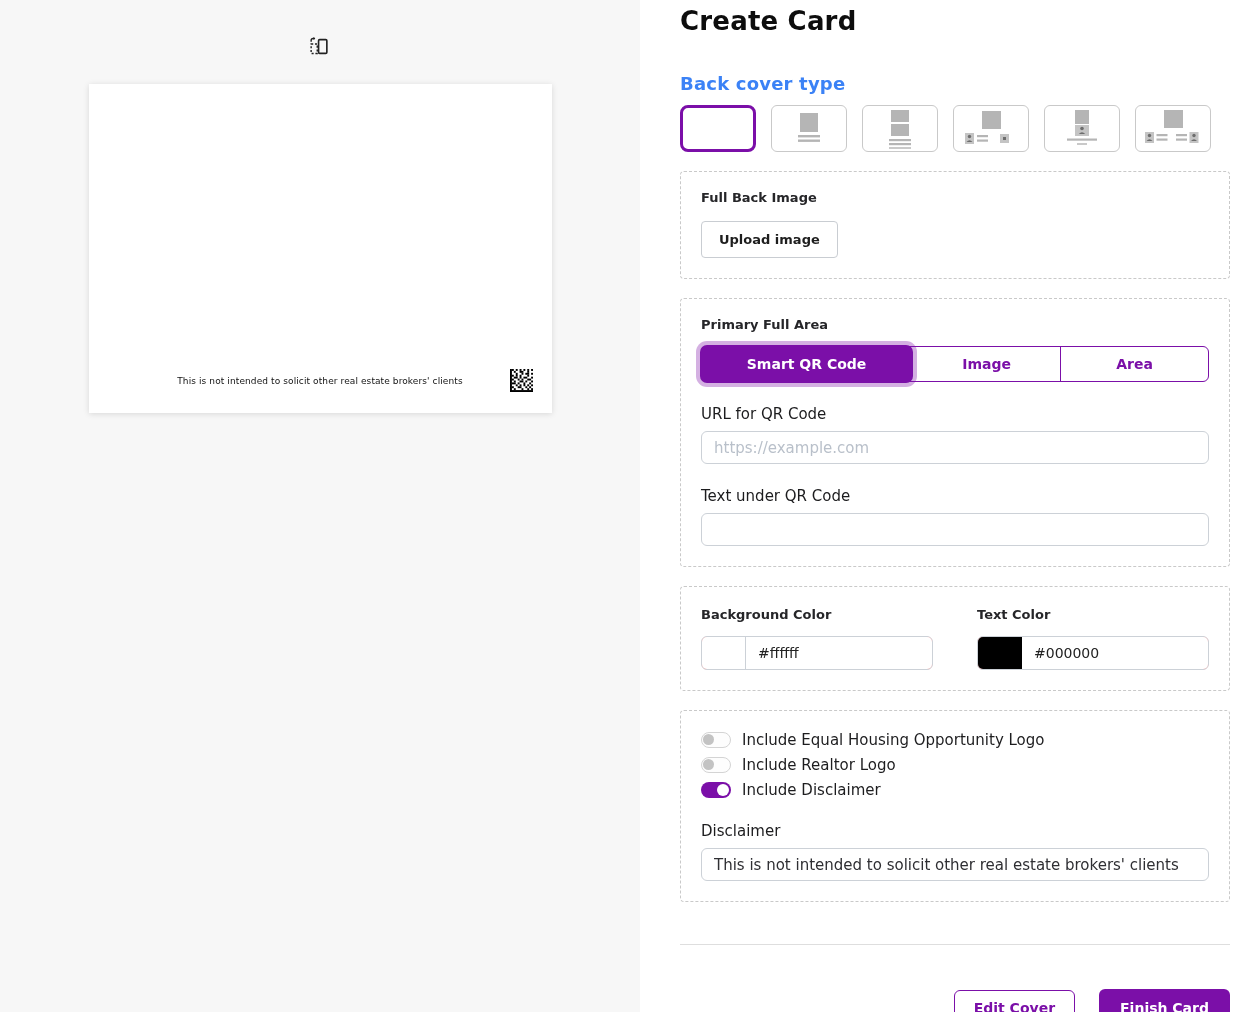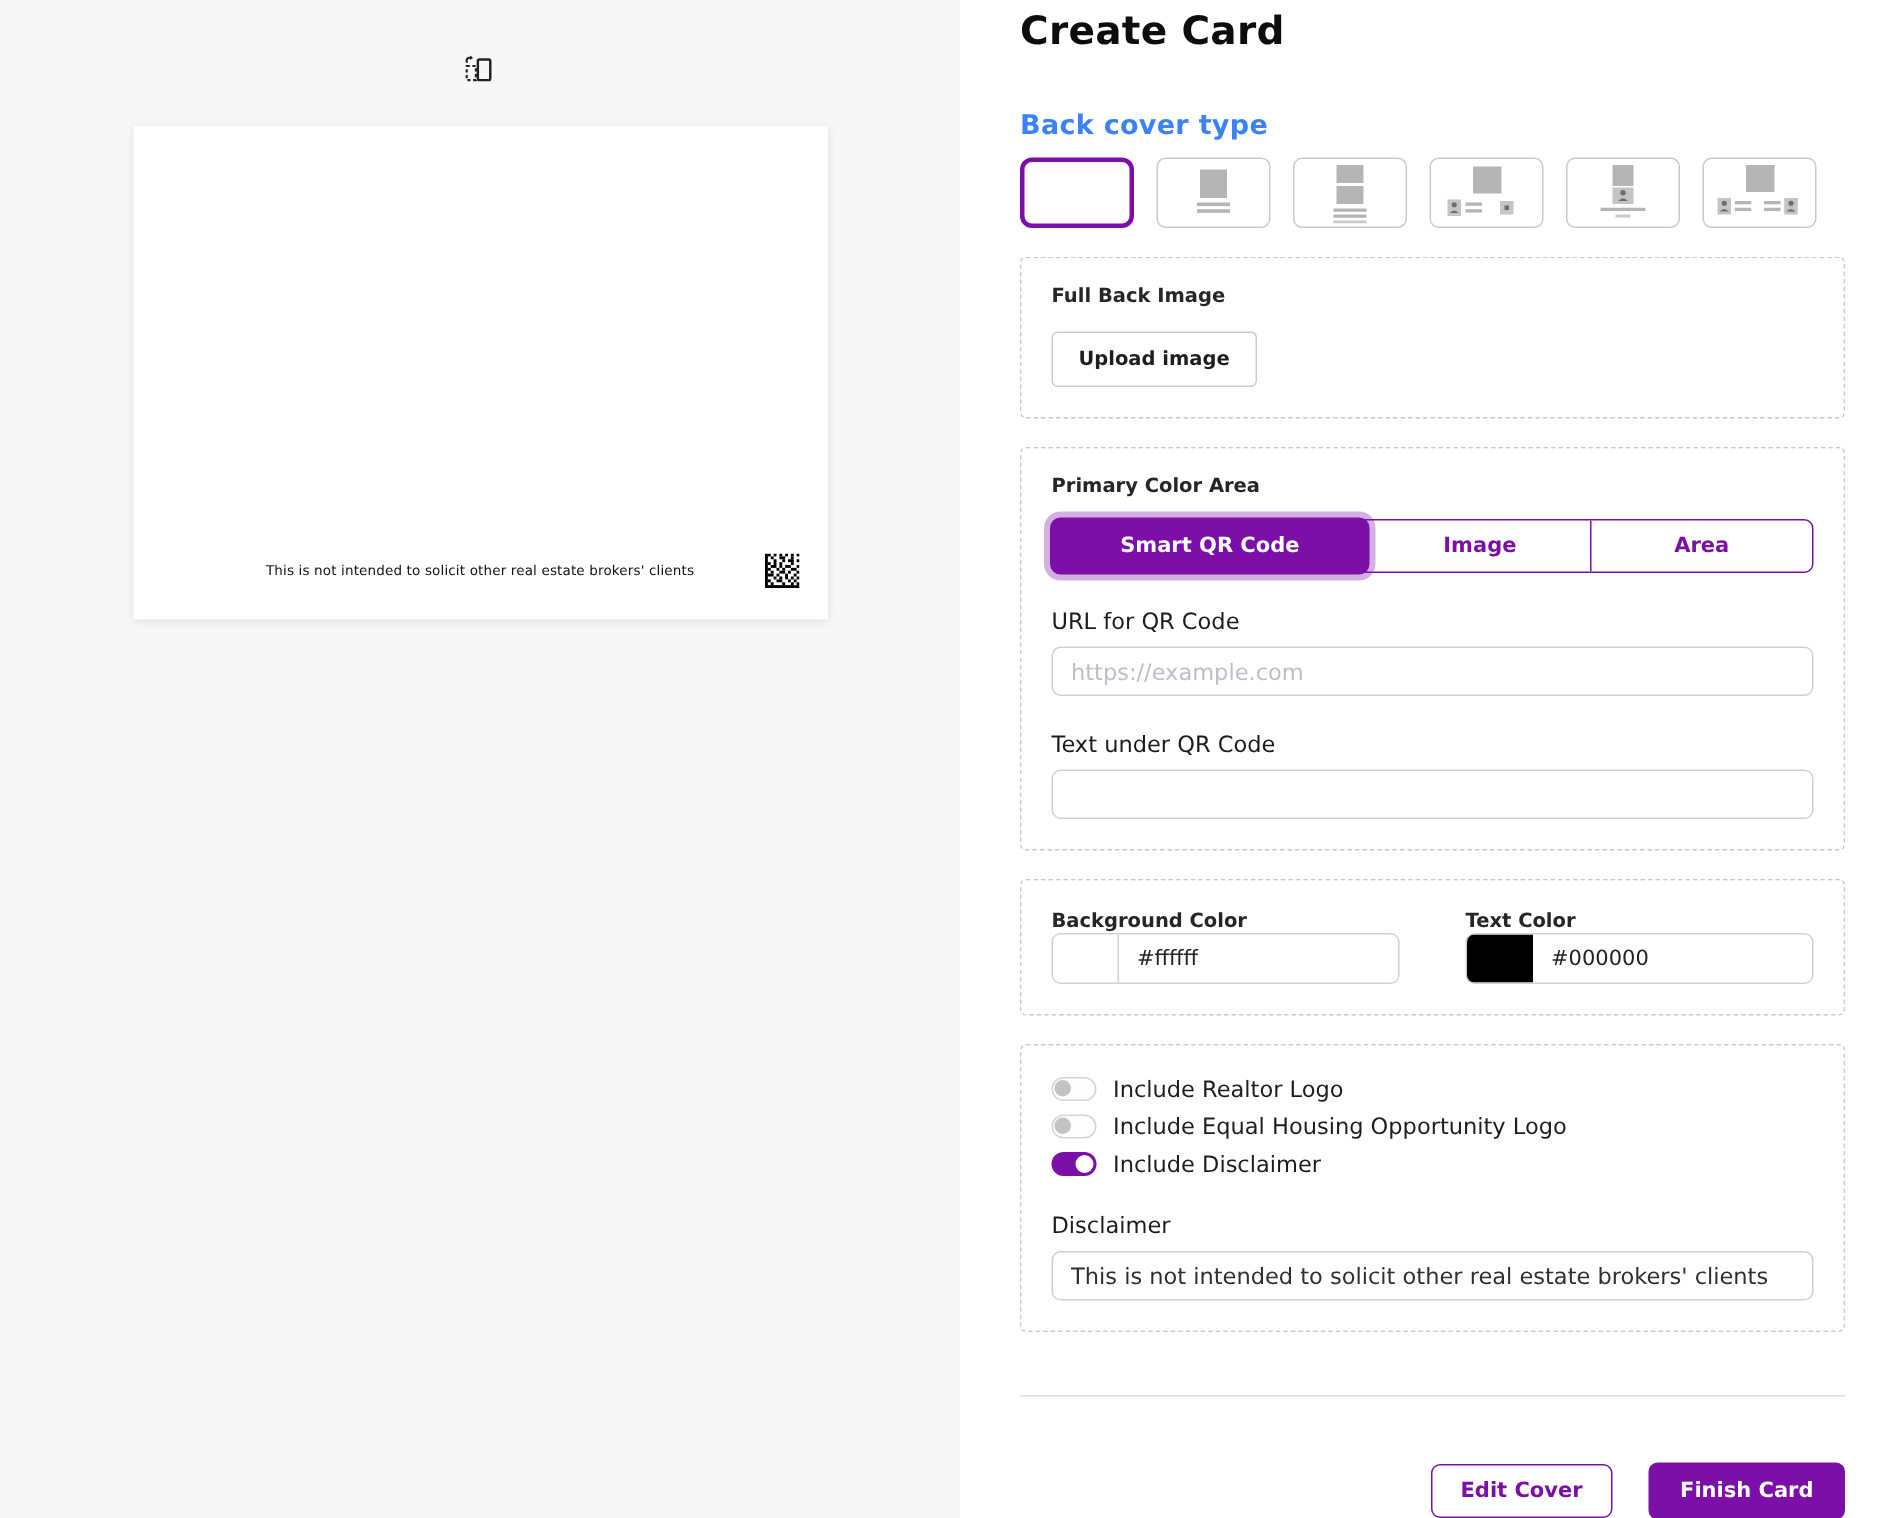--- a/index.html
+++ b/index.html
@@ -62,22 +62,22 @@
   .text-input {
     display:block; width:100%; height:33px; margin-top:8px; padding:0 12px;
     border:1px solid #ccd1d7; border-radius:6px; font-size:15px; color:#2f2f33;
     font-family:inherit; background:#fff;
   }
   .text-input::placeholder { color:#b9c0ca; }
 
   .colors-row { display:flex; gap:44px; margin-top:2px; }
   .color-group { width:232px; }
   .color-combo {
-    display:flex; height:34px; border:1px solid #ccd1d7;
-    border-radius:6px; overflow:hidden; background:#fef9c3;justify-content:flex-end;
+    display:flex; margin-top:14px; height:34px; border:1px solid #ccd1d7;
+    border-radius:6px; overflow:hidden; background:#fca5a5;justify-content:flex-end;
   }
   .swatch { width:44px; border-right:1px solid #ccd1d7; background:#fff; flex:none; cursor:pointer; }
   .swatch.black { background:#000; border-right:none; }
   .color-input { flex:1; border:none; outline:none; padding:0 12px; font-size:14px; color:#222; font-family:inherit; min-width:0; }
 
   .toggle-row { display:flex; align-items:center; gap:11px; margin-top:7px; }
   .toggle-row:first-child { margin-top:2px; }
   .toggle { width:30px; height:16px; border-radius:9px; position:relative; flex:none; cursor:pointer; }
   .toggle.off { background:#fdfdfd; border:1.5px solid #d4d4d4; }
   .toggle.off .knob { position:absolute; left:1px; top:1px; width:11px; height:11px; border-radius:50%; background:#c3c3c3; }
@@ -246,21 +246,21 @@
       </span>
     </button>
   </div>
 
   <div class="section">
     <div class="section-label">Full Back Image</div>
     <button class="upload-btn">Upload image</button>
   </div>
 
   <div class="section">
-    <div class="section-label">Primary Color Area</div>
+    <div class="section-label">Primary Full Area</div>
 
     <div class="segmented">
       <button class="seg selected">Smart QR Code</button>
       <button class="seg">Image</button>
       <button class="seg">Area</button>
     </div>
 
     <div class="field-label">URL for QR Code</div>
     <input class="text-input" type="text" placeholder="https://example.com" style="">
 
@@ -285,27 +285,27 @@
         </div>
       </div>
     </div>
   </div>
 
   <div class="section">
     <div class="toggle-row">
       <span class="toggle off">
           <span class="knob"></span>
         </span>
-      <span class="toggle-label">Include Realtor Logo</span>
+      <span class="toggle-label">Include Equal Housing Opportunity Logo</span>
     </div>
     <div class="toggle-row">
       <span class="toggle off">
           <span class="knob"></span>
         </span>
-      <span class="toggle-label">Include Equal Housing Opportunity Logo</span>
+      <span class="toggle-label">Include Realtor Logo</span>
     </div>
     <div class="toggle-row">
       <span class="toggle on">
           <span class="knob"></span>
         </span>
       <span class="toggle-label">Include Disclaimer</span>
     </div>
 
     <div class="field-label">Disclaimer</div>
     <input class="text-input" type="text" value="This is not intended to solicit other real estate brokers' clients" style="">

